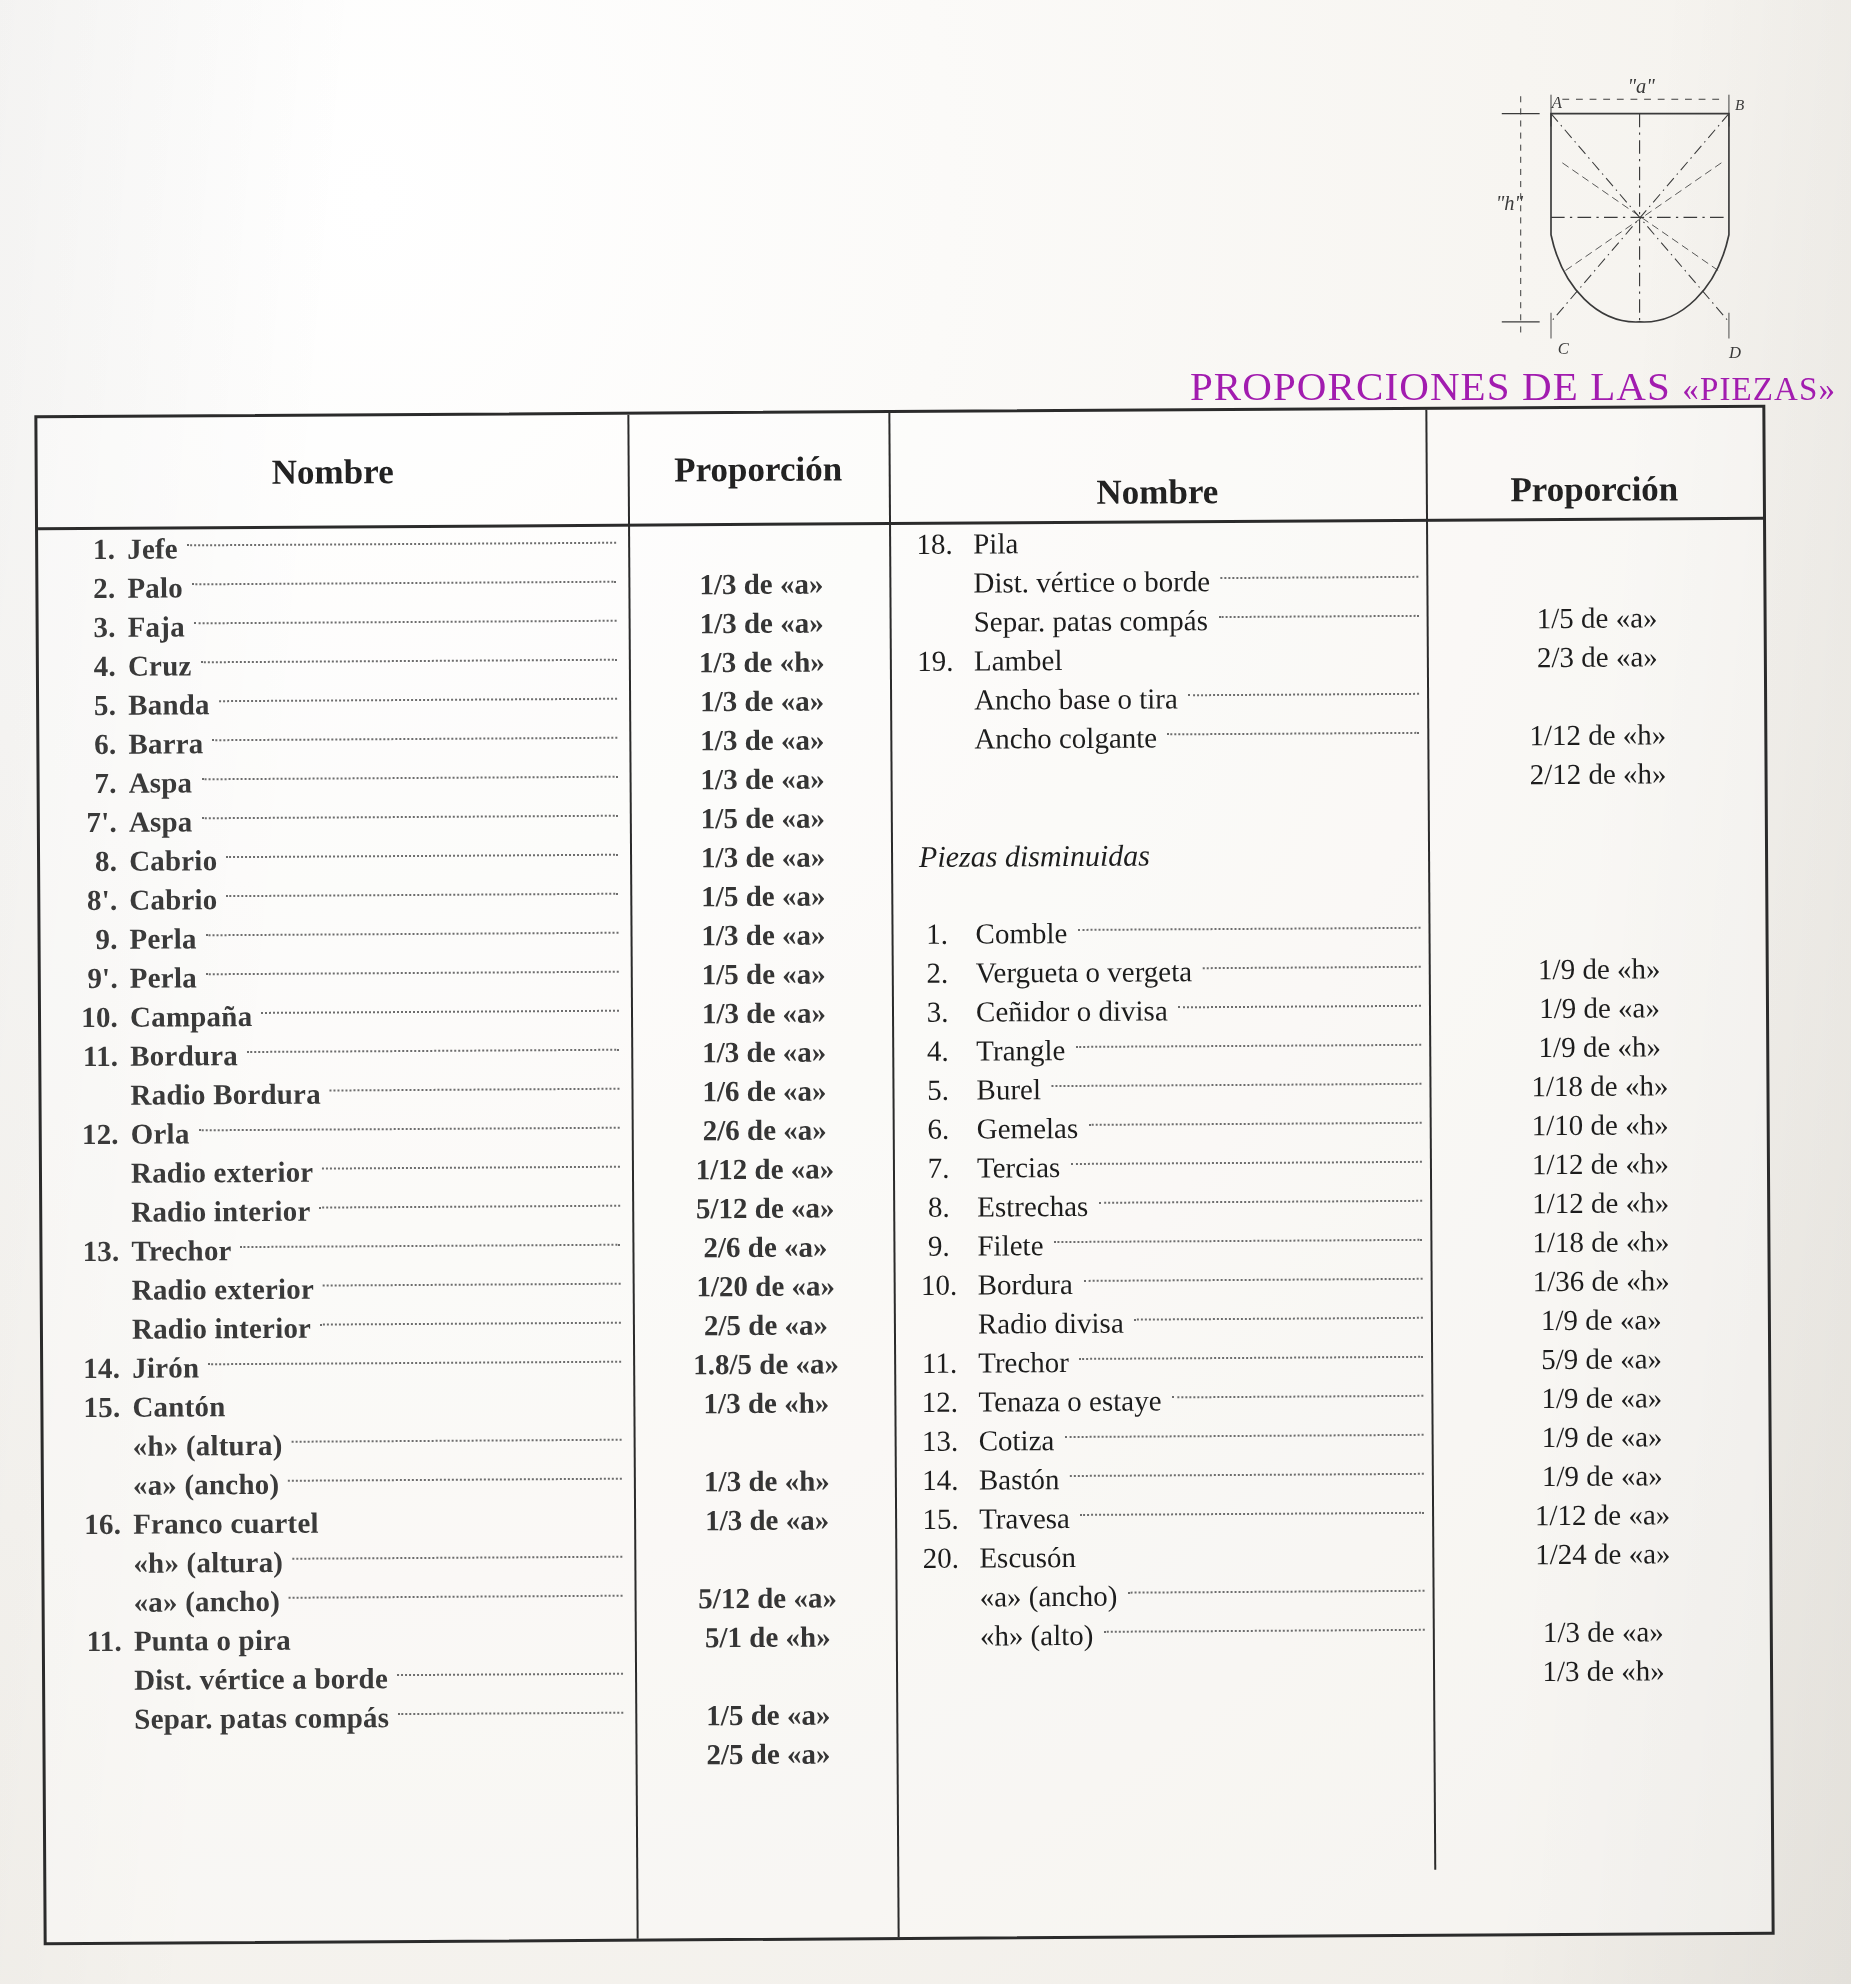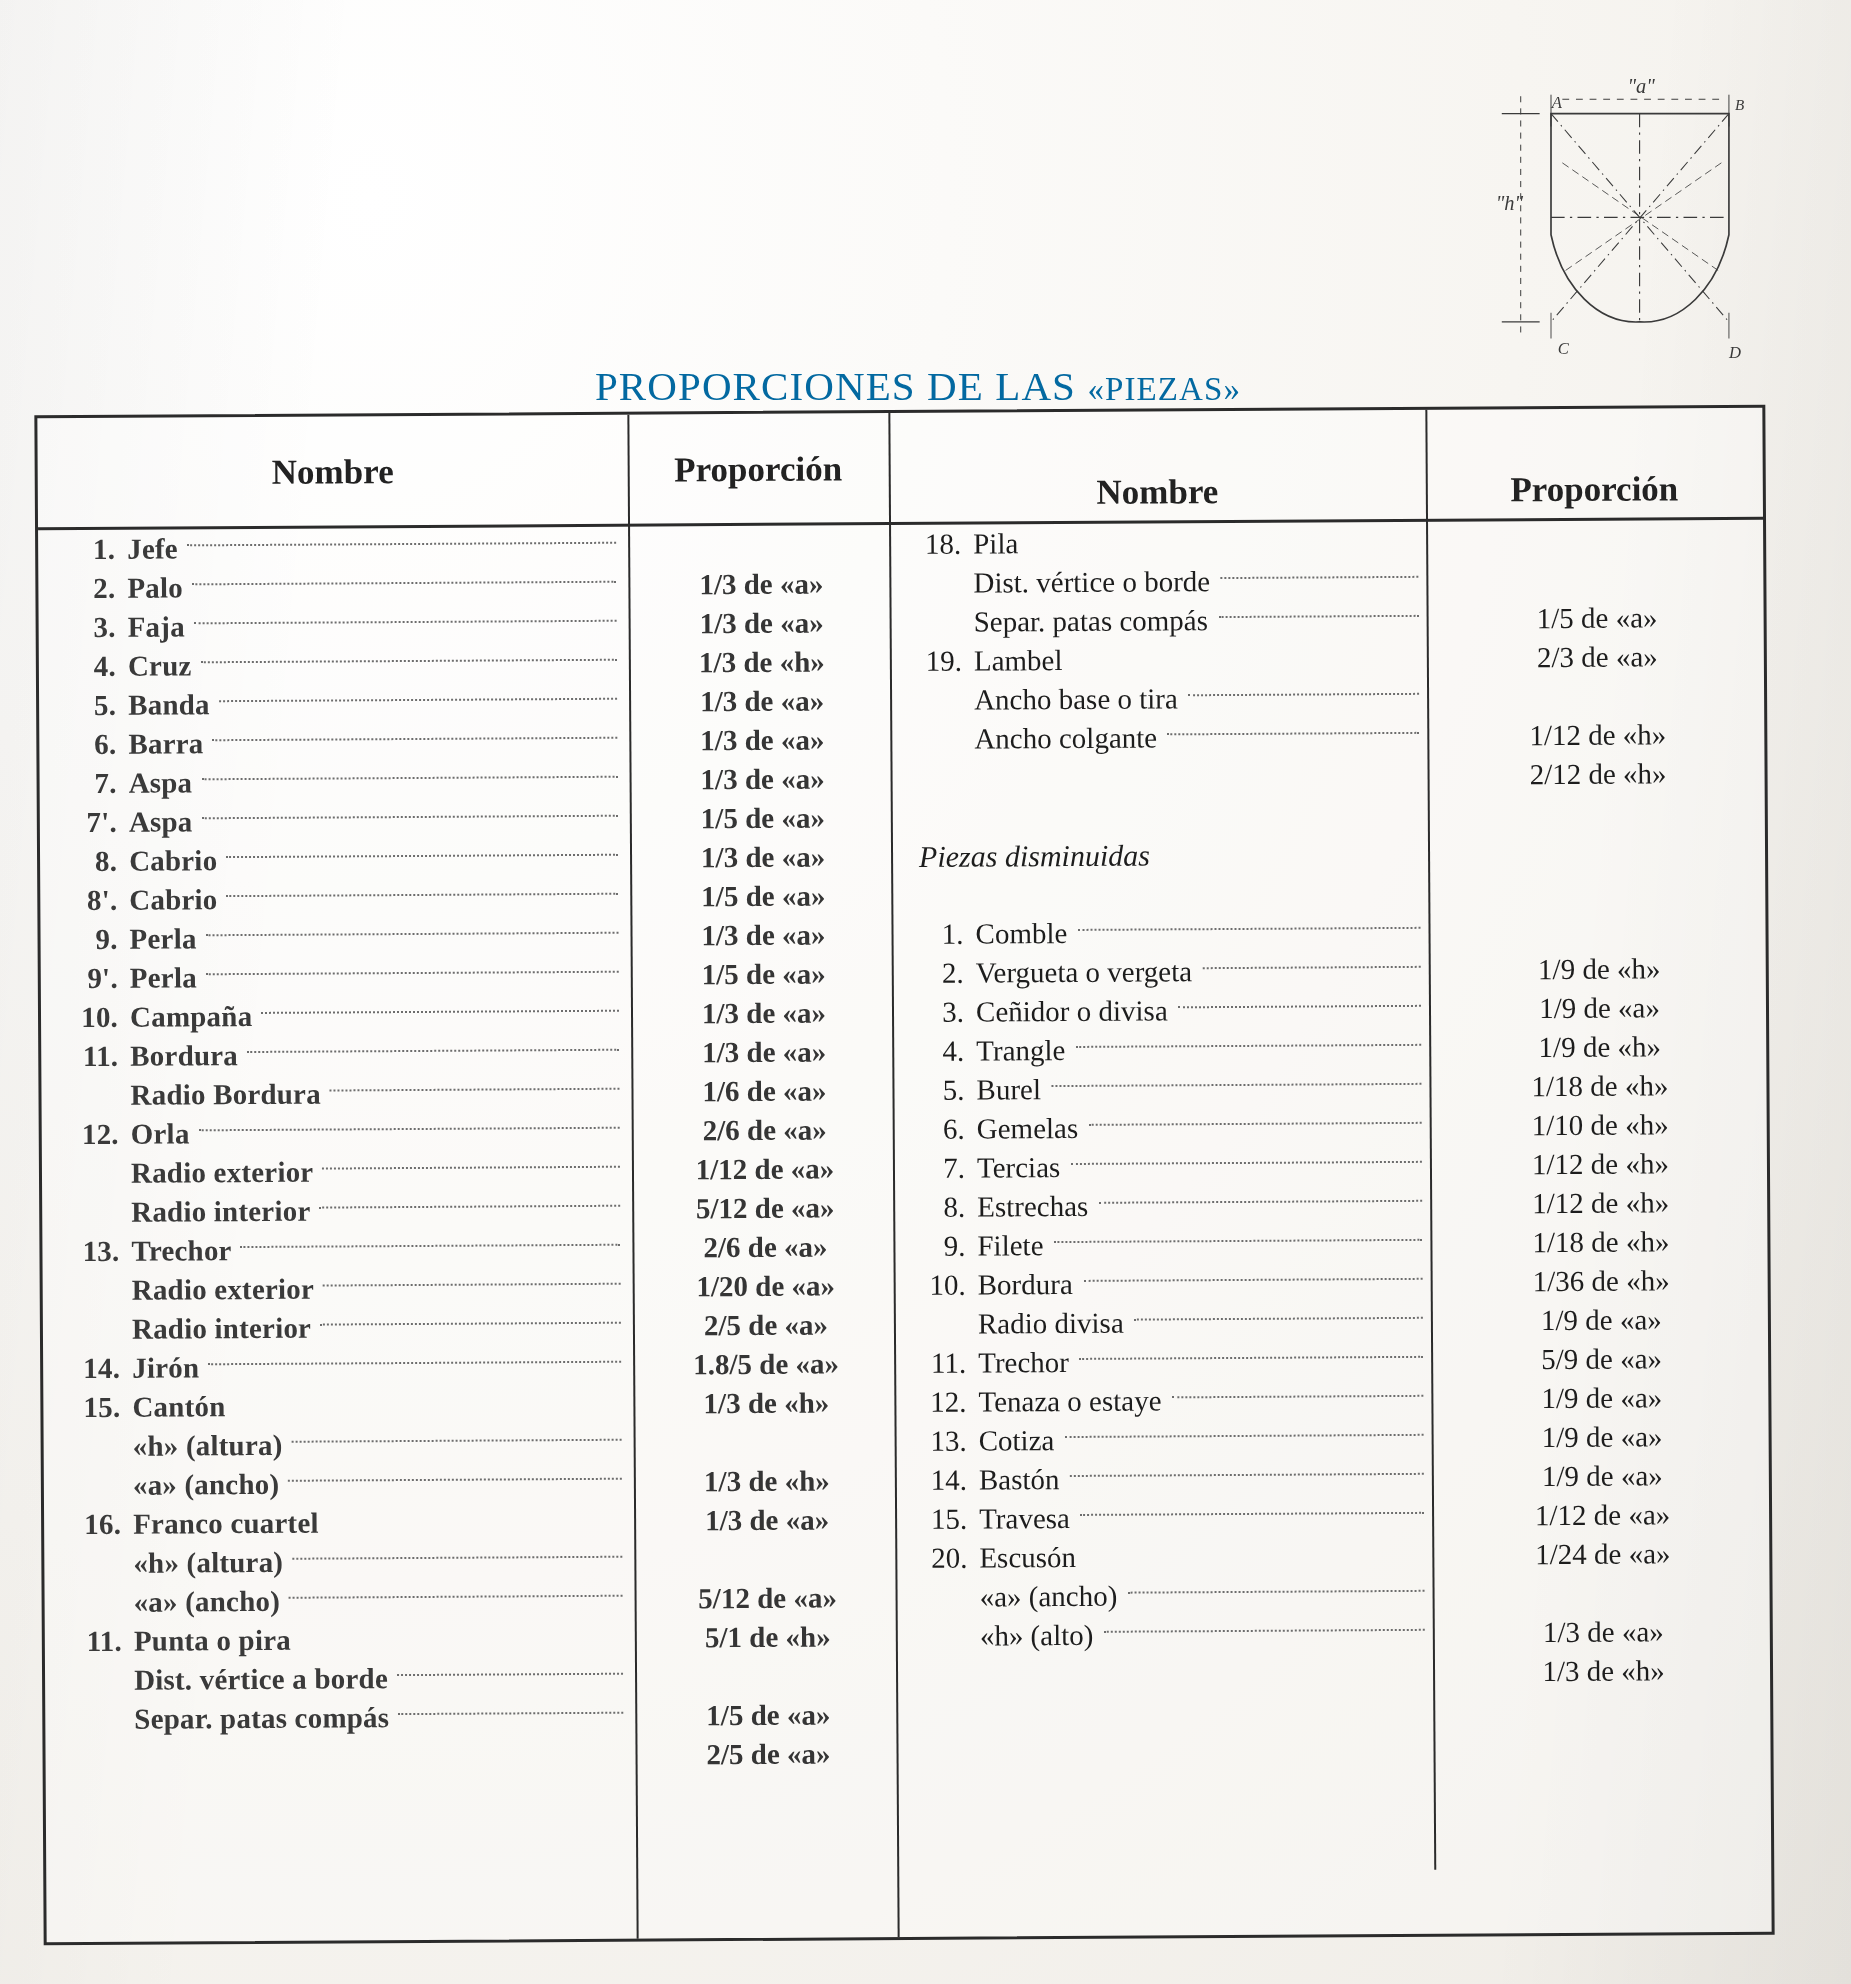--- a/index.html
+++ b/index.html
@@ -37,24 +37,24 @@
     width: 303px;
     height: 318px;
   }
 
   
   .doc-title {
     position: absolute;
     left: 0;
     top: 362px;
     width: 1836px;
-    text-align: center;
+    text-align: right;
     font-size: 41px;
     letter-spacing: 1.1px;
-    color: #0369a1;
+    color: #a21caf;
     font-family: "Liberation Serif", serif;
   }
   .doc-title .small {
     font-size: 33px;
   }
 
   
   .table-frame {
     position: absolute;
     left: 39px;
@@ -157,21 +157,21 @@
     min-width: 15px;
   }
 
   .names-right .row {
     font-weight: normal;
     color: #1d1d1d;
   }
   .names-right .row .num {
     display: inline-block;
     width: 65px;
-    text-align: right;
+    text-align: center;
     padding-right: 12px;
     box-sizing: border-box;
   }
   .names-right .row .dots {
     flex: 1;
     border-bottom: 2.3px dotted #6d6d6d;
     margin: 0 4.5px 7.6px 10.6px;
     min-width: 15px;
   }
   .names-right .section-label {

